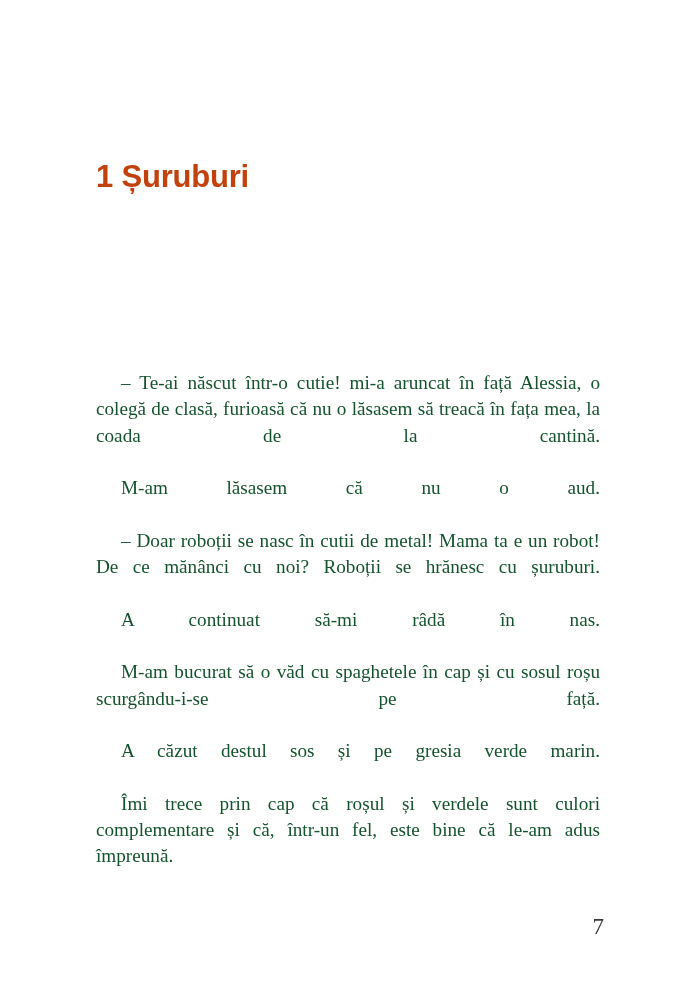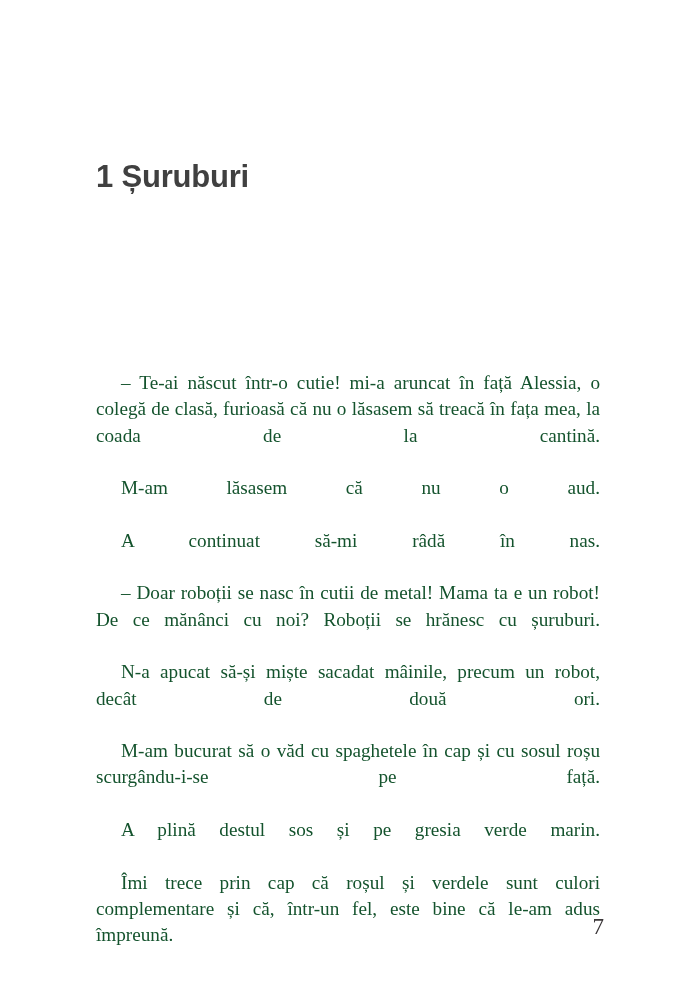--- a/index.html
+++ b/index.html
@@ -26,21 +26,21 @@
   
   .chapter-title {
     position: absolute;
     left: 96px;
     top: 136px;
     font-family: "Liberation Sans", sans-serif;
     font-weight: bold;
     font-size: 31px;
     line-height: 40px;
     letter-spacing: -0.2px;
-    color: #404040;
+    color: #c2410c;
     white-space: nowrap;
   }
 
   
   .body-block {
     position: absolute;
     left: 96px;
     top: 370px;
     width: 504px;
   }
@@ -78,24 +78,23 @@
 </head>
 <body>
 
 <div class="page">
 
   <h1 class="chapter-title">1 Șuruburi</h1>
 
   <div class="body-block">
     <p class="para">– Te-ai născut într-o cutie! mi-a aruncat în față Alessia, o colegă de clasă, furioasă că nu o lăsasem să treacă în fața mea, la coada de la cantină.</p>
     <p class="para">M-am lăsasem că nu o aud.</p>
+    <p class="para">– Doar roboții se nasc în cutii de metal! Mama ta e un robot! De ce mănânci cu noi? Roboții se hrănesc cu șuruburi.</p>
     <p class="para">A continuat să-mi râdă în nas.</p>
-    <p class="para">– Doar roboții se nasc în cutii de metal! Mama ta e un robot! De ce mănânci cu noi? Roboții se hrănesc cu șuruburi.</p>
-    <p class="para">N-a apucat să-și miște sacadat mâinile, precum un robot, decât de două ori.</p>
     <p class="para">M-am bucurat să o văd cu spaghetele în cap și cu sosul roșu scurgându-i-se pe față.</p>
-    <p class="para">A plină destul sos și pe gresia verde marin.</p>
+    <p class="para">A căzut destul sos și pe gresia verde marin.</p>
     <p class="para">Îmi trece prin cap că roșul și verdele sunt culori complementare și că, într-un fel, este bine că le-am adus împreună.</p>
 
   </div>
 
   <div class="folio">7</div>
 
 </div>
 
 </body></html>

